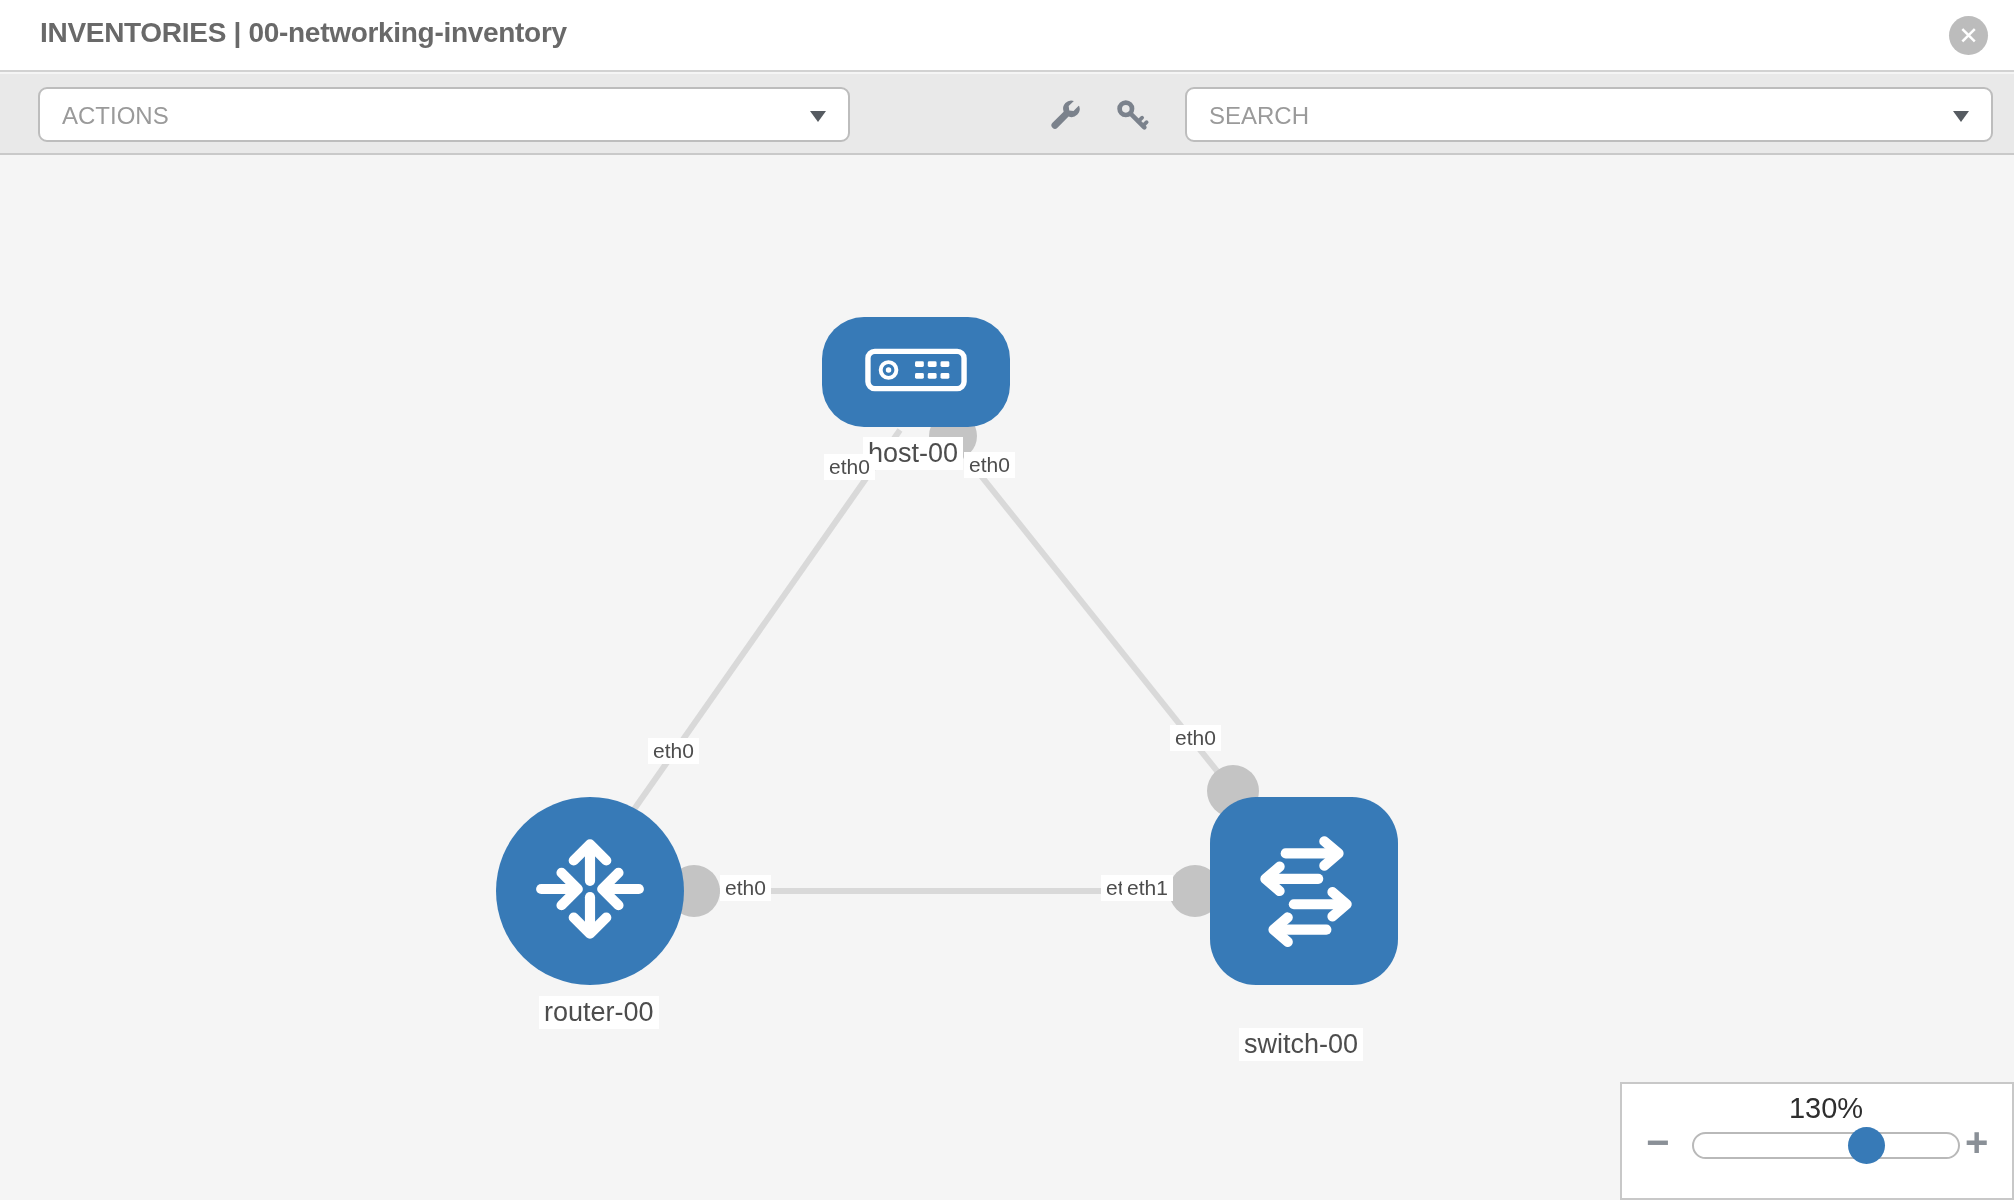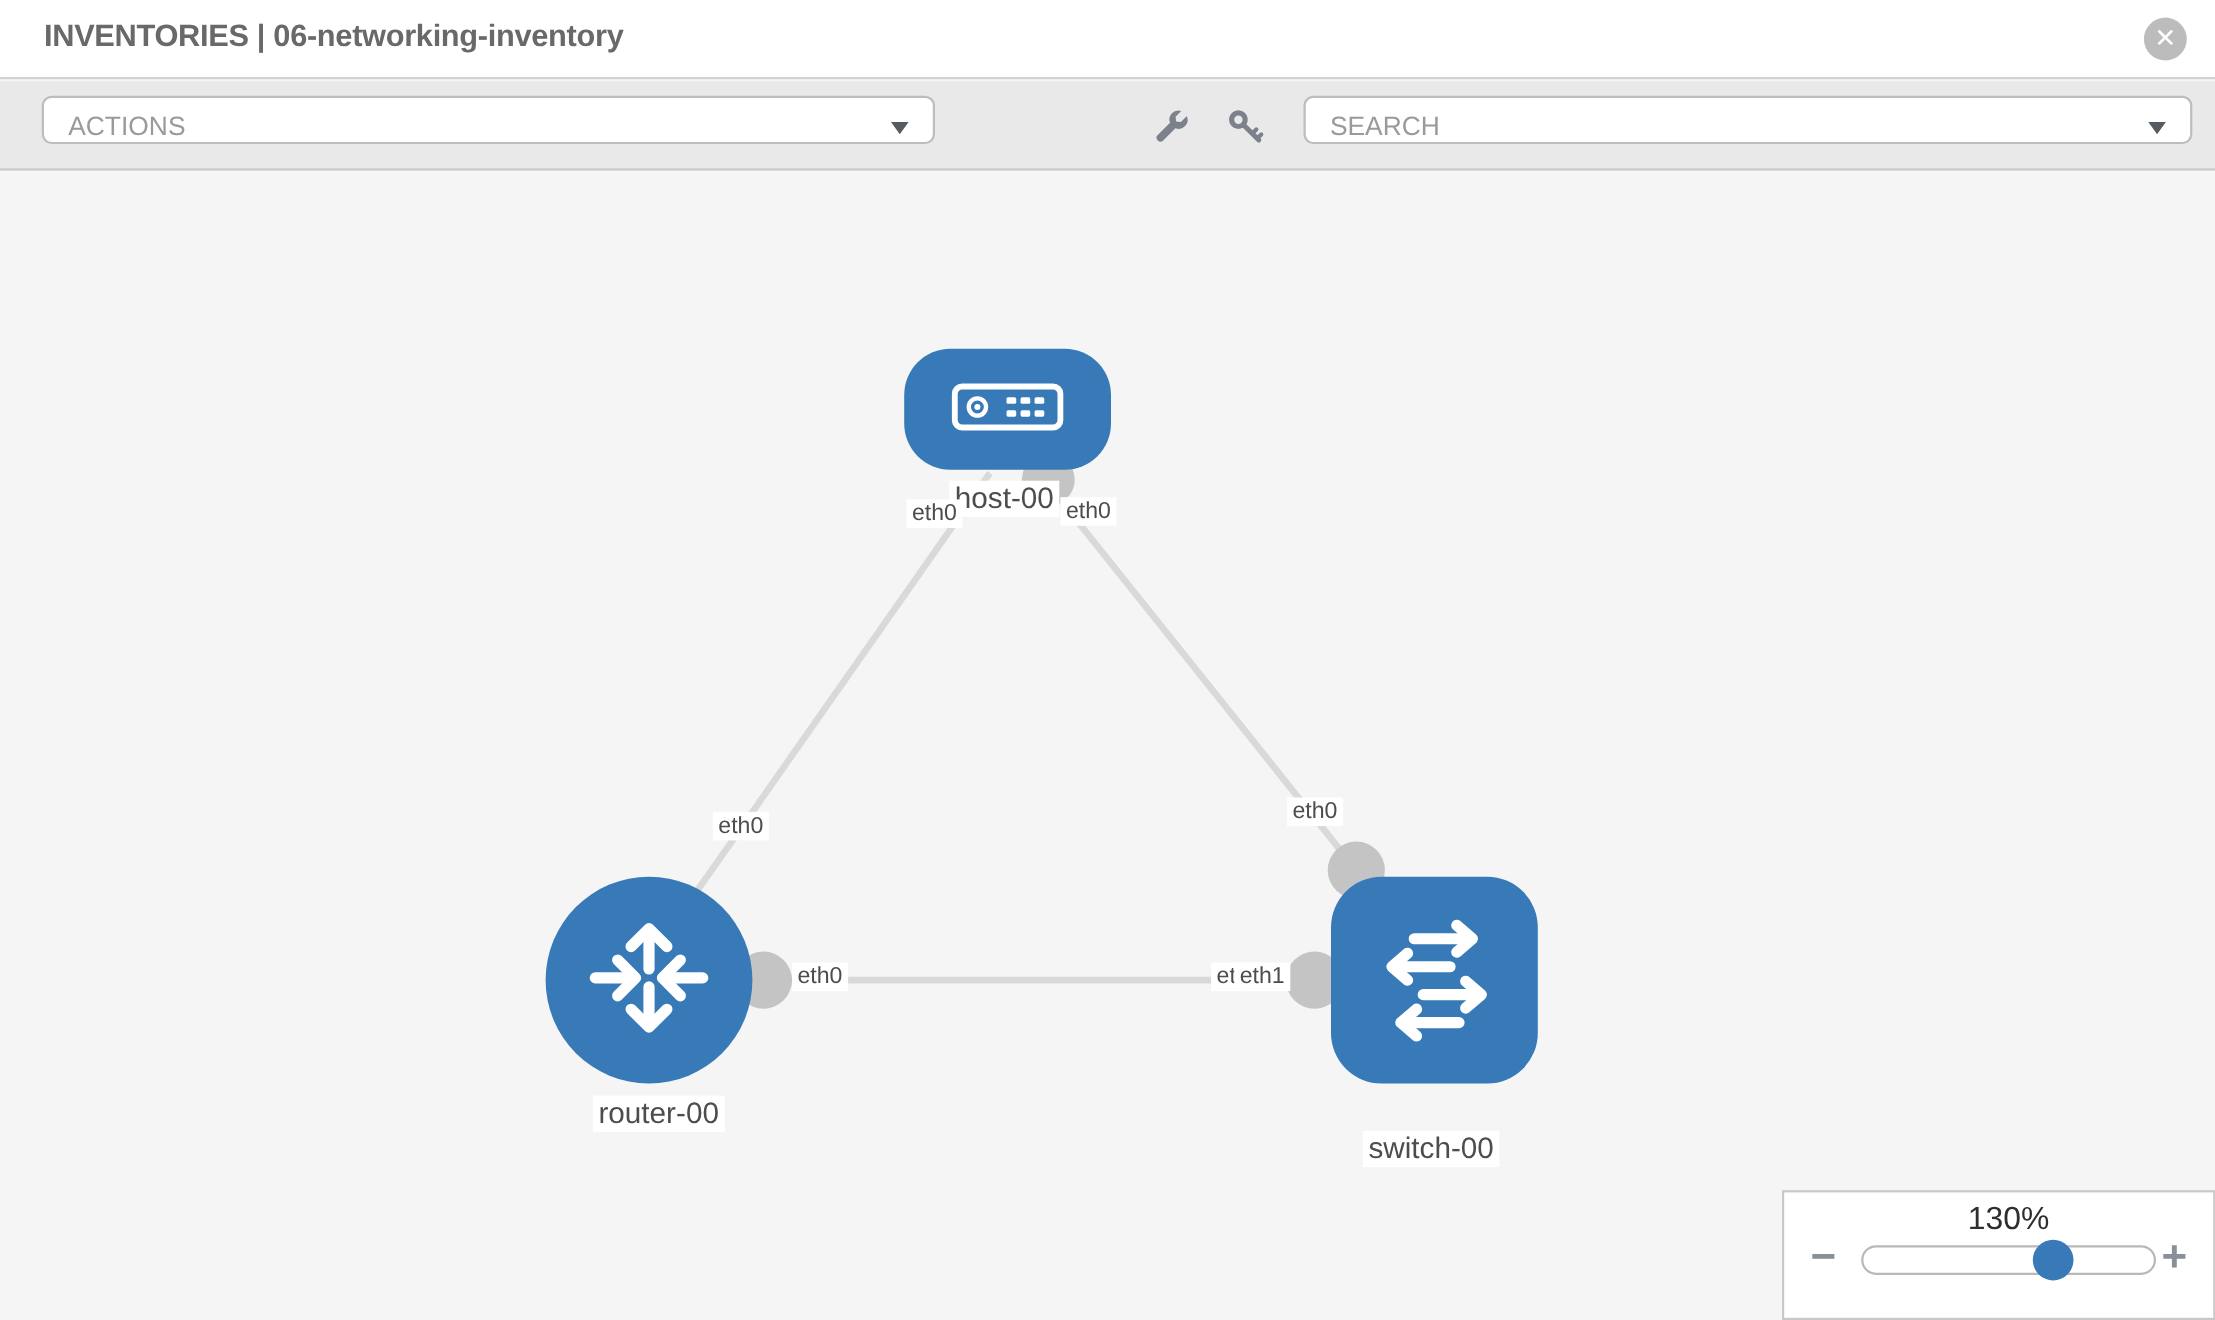--- a/index.html
+++ b/index.html
@@ -16,21 +16,21 @@
   .page-title { position:absolute; left:40px; top:17px; font-size:28px;
                 font-weight:bold; color:#696969; letter-spacing:-0.3px; }
   .close-btn { position:absolute; right:26px; top:16px; width:39px; height:39px;
                border-radius:50%; background:#bcbcbc; color:#ffffff;
                display:flex; align-items:center; justify-content:center;
                font-size:24px; font-weight:bold; cursor:pointer; }
 
   
   .toolbar { position:absolute; left:0; top:74px; width:2014px; height:81px;
              background:#e9e9e9; border-bottom:2px solid #c9c9c9; z-index:5; }
-  .dropdown { position:absolute; top:13px; height:44px; background:#ffffff;
+  .dropdown { position:absolute; top:13px; height:55px; background:#ffffff;
               border:2px solid #bdbdbd; border-radius:9px; cursor:pointer; }
   .dd-label { position:absolute; left:22px; top:13px; font-size:24px; color:#9a9a9a; }
   .caret { position:absolute; right:22px; top:22px; width:0; height:0;
            border-left:8px solid transparent; border-right:8px solid transparent;
            border-top:11px solid #565b61; }
   .dd-actions { left:38px; width:812px; }
   .dd-search  { left:1185px; width:808px; }
   .tool-icon { position:absolute; top:23px; width:36px; height:36px; cursor:pointer; }
   .tool-wrench { left:1048px; }
   .tool-key { left:1114px; }
@@ -145,21 +145,21 @@
 <div class="nlabel iface-label lbl-switch-top">eth0</div>
 
 <div class="nlabel iface-label lbl-router-right">eth0</div>
 <div class="nlabel iface-label lbl-switch-left-clip">eth</div>
 <div class="nlabel iface-label lbl-switch-left">eth1</div>
 
 <div class="nlabel name-label lbl-router">router-00</div>
 <div class="nlabel name-label lbl-switch">switch-00</div>
 
 <div class="header">
-  <div class="page-title">INVENTORIES | 06-networking-inventory</div>
+  <div class="page-title">INVENTORIES | 00-networking-inventory</div>
   <div class="close-btn">
     <span>✕</span>
   </div>
 </div>
 
 <div class="toolbar">
   <div class="dropdown dd-actions">
     <span class="dd-label">ACTIONS</span>
     <span class="caret"></span>
   </div>

